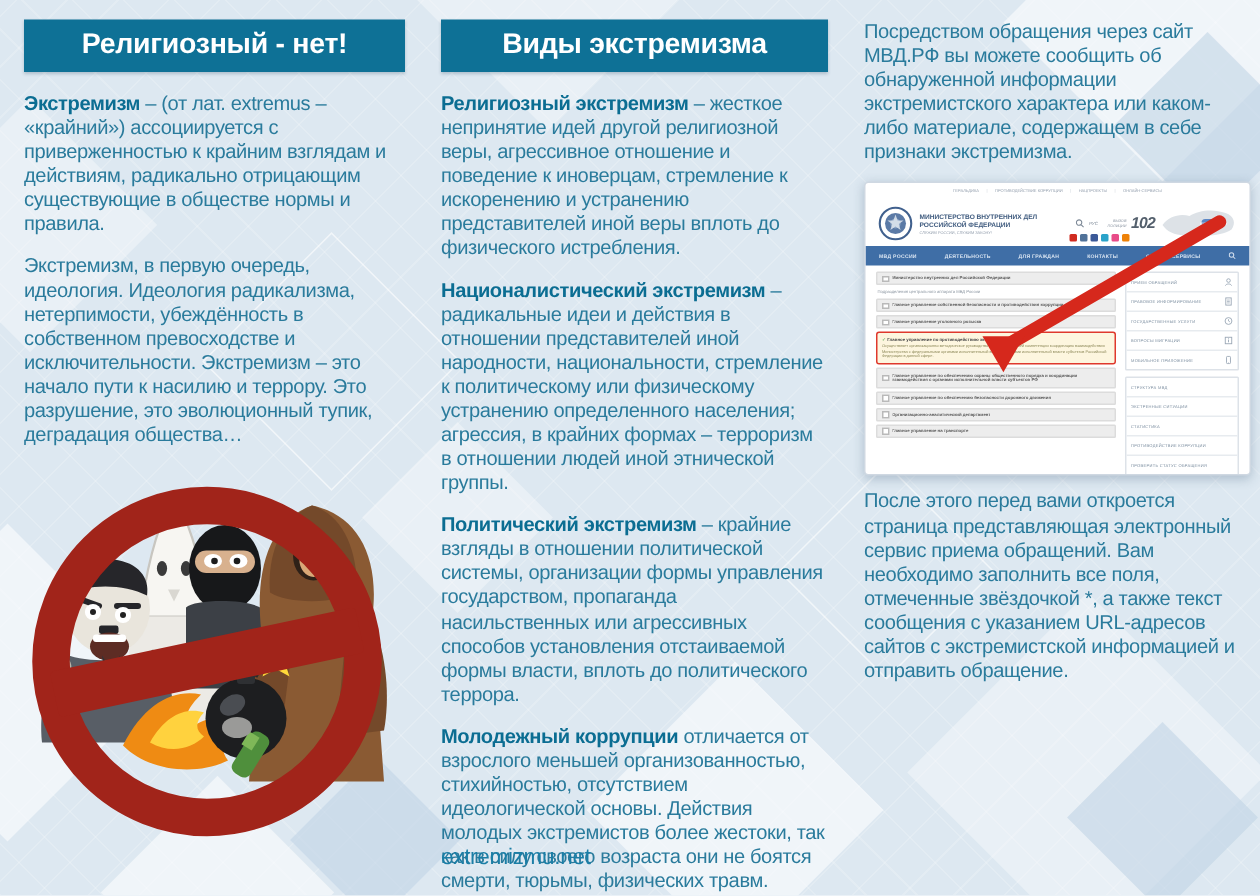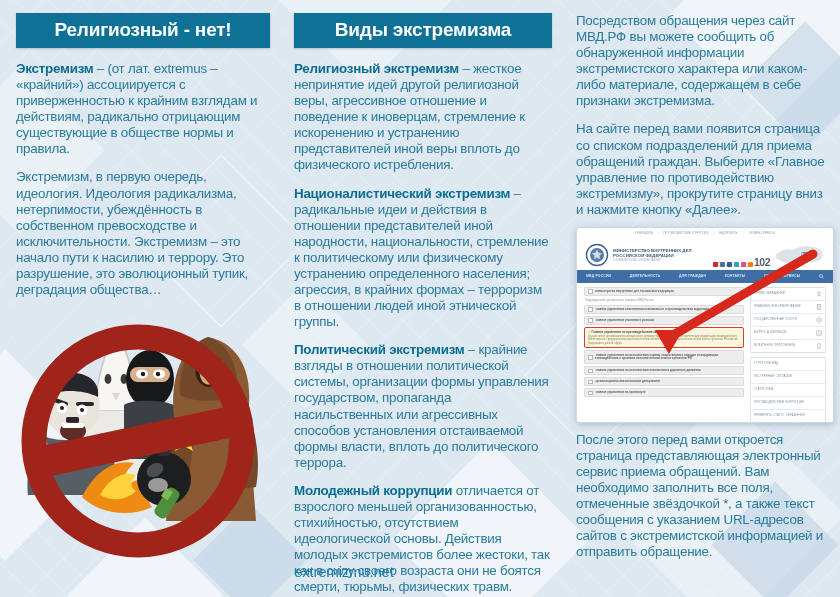--- a/index.html
+++ b/index.html
@@ -43,21 +43,21 @@
   .shot{position:relative;width:256px;height:194px;margin-top:9px;background:#fff;
     border:1px solid #cfd8e2;border-radius:3px;box-shadow:0 2px 7px rgba(60,90,120,.3);
     overflow:hidden;letter-spacing:0;}
   .shot-links{display:flex;justify-content:center;gap:5px;padding-top:4px;height:8px;
     font-size:2.7px;color:#97a2b0;}
   .shot-links .sep{color:#c6cdd6;}
   .shot-brand{display:flex;align-items:center;height:30px;padding:0 8px;position:relative;}
   .brand-text{margin-left:4px;width:80px;}
   .brand-name{font-size:4.4px;font-weight:bold;color:#3e5a7e;line-height:1.2;}
   .brand-tag{font-size:2.6px;color:#97a2b0;margin-top:1px;}
-  .brand-right{display:flex;align-items:flex-end;margin-left:auto;gap:3px;}
+  .brand-right{display:flex;align-items:center;margin-left:auto;gap:3px;font-style:italic;}
   .lang{font-size:3px;color:#7e8a98;}
   .call-label{font-size:2.5px;color:#8b95a2;text-align:right;width:16px;line-height:1.2;}
   .phone-num{font-size:10.5px;color:#535f6c;font-weight:bold;letter-spacing:-.5px;}
   .social{position:absolute;left:136px;top:22px;display:flex;gap:2px;}
   .soc{width:5px;height:5px;border-radius:1px;}
   .shot-nav{height:13px;background:#3f6ea6;display:flex;align-items:center;
     justify-content:space-between;padding:0 9px;}
   .shot-nav .nav-item{font-size:3.4px;font-weight:bold;color:#dbe6f3;letter-spacing:.2px;}
   .shot-body{display:flex;padding:4px 7px 0 7px;gap:6px;}
   .shot-main{width:160px;}
@@ -191,21 +191,20 @@
       <span>Виды экстремизма</span>
     </div>
     <p class="para"><b>Религиозный экстремизм</b><span> – жесткое непринятие идей другой религиозной веры, агрессивное отношение и поведение к иноверцам, стремление к искоренению и устранению представителей иной веры вплоть до физического истребления.</span></p>
     <p class="para"><b>Националистический экстремизм</b><span> – радикальные идеи и действия в отношении представителей иной народности, национальности, стремление к политическому или физическому устранению определенного населения; агрессия, в крайних формах – терроризм в отношении людей иной этнической группы.</span></p>
     <p class="para"><b>Политический экстремизм</b><span> – крайние взгляды в отношении политической системы, организации формы управления государством, пропаганда насильственных или агрессивных способов установления отстаиваемой формы власти, вплоть до политического террора.</span></p>
     <p class="para"><b>Молодежный коррупции</b><span> отличается от взрослого меньшей организованностью, стихийностью, отсутствием идеологической основы. Действия молодых экстремистов более жестоки, так как в силу своего возраста они не боятся смерти, тюрьмы, физических травм.</span></p>
   </div>
 
   <div class="col col3">
     <p class="para"><span>Посредством обращения через сайт МВД.РФ вы можете сообщить об обнаруженной информации экстремистского характера или каком-либо материале, содержащем в себе признаки экстремизма.</span></p>
-    <p class="para" style="margin-bottom:0;"><span>На сайте перед вами появится страница со списком подразделений для приема обращений граждан. Выберите «Главное управление по противодействию экстремизму», прокрутите страницу вниз и нажмите кнопку «Далее».</span></p>
 
     <div class="shot">
       <div class="shot-links">
         <span>ГЕРАЛЬДИКА</span>
           <span class="sep">|</span>
         <span>ПРОТИВОДЕЙСТВИЕ КОРРУПЦИИ</span>
           <span class="sep">|</span>
         <span>НАЦПРОЕКТЫ</span>
           <span class="sep">|</span>
         <span>ОНЛАЙН-СЕРВИСЫ</span>

